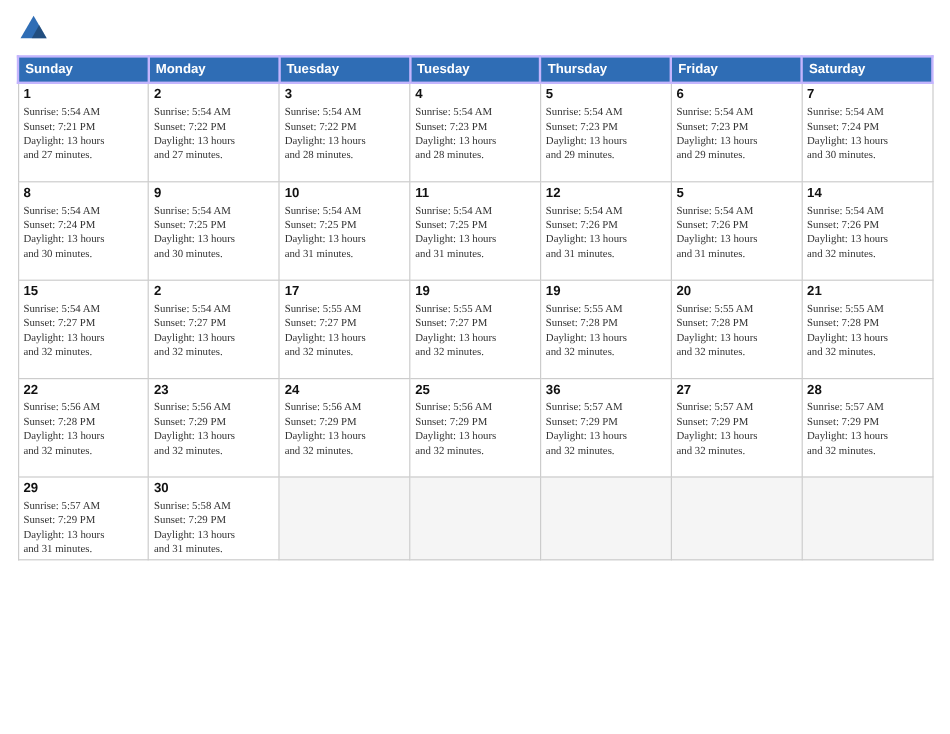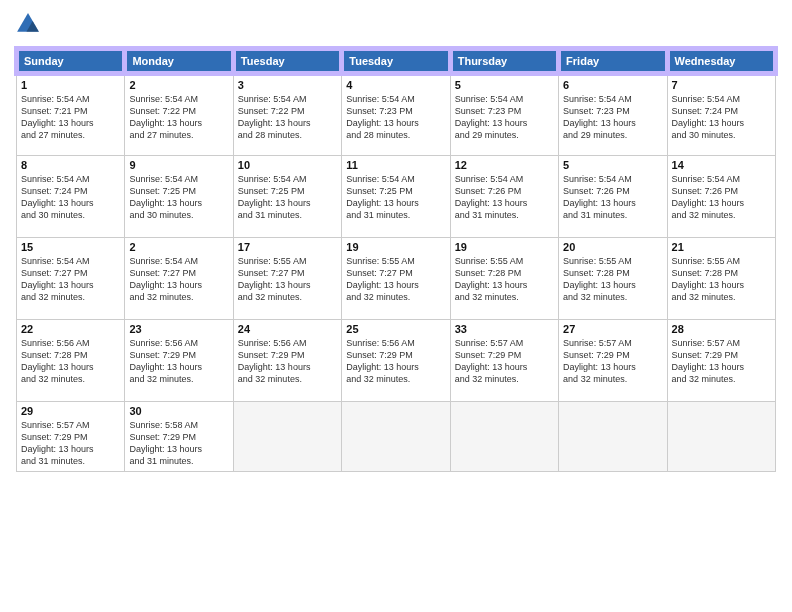--- a/index.html
+++ b/index.html
@@ -54,21 +54,21 @@
       border-collapse: collapse;
       table-layout: fixed;
     }
     .calendar th {
       background: #2f6db5;
       color: #fff;
       font-size: 11px;
       font-weight: bold;
       padding: 4px 5px;
       text-align: left;
-      border: 5px solid #c4b5fd;
+      border: 2px solid #c4b5fd;
       margin-top: 20px;
     }
     .calendar td {
       border: 1px solid #ccc;
       vertical-align: top;
       padding: 3px 4px;
       font-size: 9px;
       color: #333;
       height: 82px;
       background: #fff;
@@ -83,20 +83,21 @@
       font-size: 11px;
       font-weight: bold;
       color: #111;
       display: block;
       margin-bottom: 2px;
     }
     .cell-text {
       font-size: 9px;
       line-height: 1.35;
       color: #333;
+      font-family: Liberation Serif, serif;
     }
   </style>
 </head>
 <body>
 
 <div class="page">
   <div class="header-row">
     <div class="logo">
       <svg class="logo-icon" viewBox="0 0 36 36" width="36" height="36">
         <polygon points="18,4 32,28 4,28" fill="#2f6db5"></polygon>
@@ -115,21 +116,21 @@
 
   <table class="calendar">
     <thead>
       <tr>
       <th>Sunday</th>
           <th>Monday</th>
           <th>Tuesday</th>
           <th>Tuesday</th>
           <th>Thursday</th>
           <th>Friday</th>
-          <th>Wednesday</th>
+          <th>Saturday</th>
         </tr>
     </thead>
     <tbody id="calendar-body">
     <tr>
           <td>
             <span class="day-num">1</span>
             <div class="cell-text">Sunrise: 5:54 AM<br>Sunset: 7:21 PM<br>Daylight: 13 hours<br>and 27 minutes.</div>
           </td>
           <td>
             <span class="day-num">2</span>
@@ -227,21 +228,21 @@
           </td>
           <td>
             <span class="day-num">24</span>
             <div class="cell-text">Sunrise: 5:56 AM<br>Sunset: 7:29 PM<br>Daylight: 13 hours<br>and 32 minutes.</div>
           </td>
           <td>
             <span class="day-num">25</span>
             <div class="cell-text">Sunrise: 5:56 AM<br>Sunset: 7:29 PM<br>Daylight: 13 hours<br>and 32 minutes.</div>
           </td>
           <td>
-            <span class="day-num">33</span>
+            <span class="day-num">36</span>
             <div class="cell-text">Sunrise: 5:57 AM<br>Sunset: 7:29 PM<br>Daylight: 13 hours<br>and 32 minutes.</div>
           </td>
           <td>
             <span class="day-num">27</span>
             <div class="cell-text">Sunrise: 5:57 AM<br>Sunset: 7:29 PM<br>Daylight: 13 hours<br>and 32 minutes.</div>
           </td>
           <td>
             <span class="day-num">28</span>
             <div class="cell-text">Sunrise: 5:57 AM<br>Sunset: 7:29 PM<br>Daylight: 13 hours<br>and 32 minutes.</div>
           </td>

